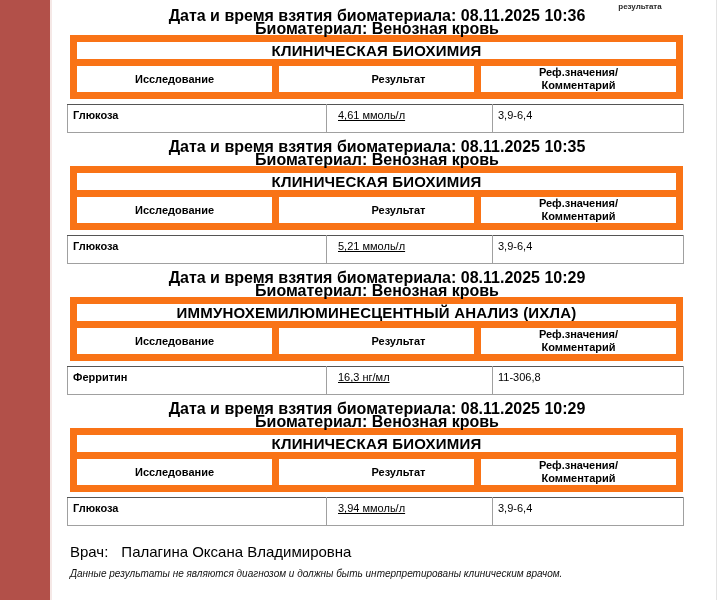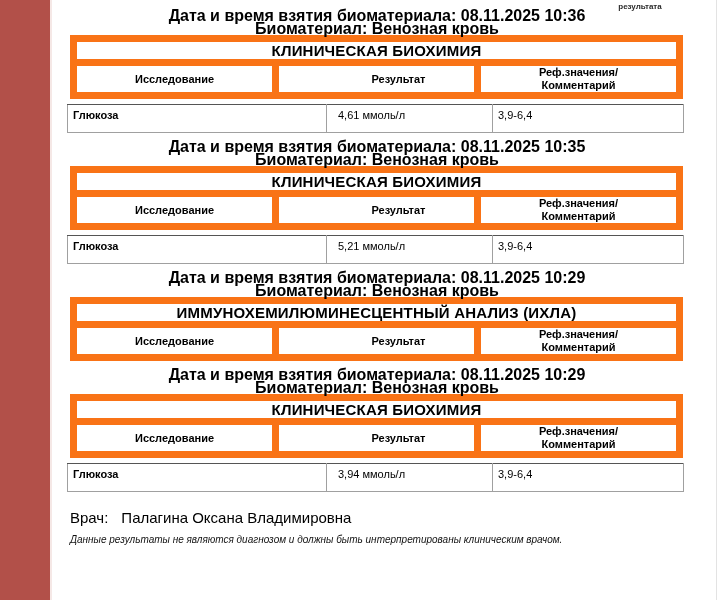--- a/index.html
+++ b/index.html
@@ -66,21 +66,21 @@
     border: 1px solid #a0a0a0;
     border-top: 1px solid #555;
     font-size: 11px;
     vertical-align: top;
     padding: 4px 2px 0 0;
     height: 28px;
     white-space: nowrap;
     margin-left: 48px;
   }
   .data-table .c1 { width: 259px; font-weight: bold; padding-left: 5px; }
-  .data-table .c2 { width: 166px; padding-left: 11px; }
+  .data-table .c2 { width: 166px; padding-left: 11px; text-decoration: underline; }
   .data-table .c3 { padding-left: 5px; }
 
   .doctor {
     margin-top: 18px; margin-left: 3px;
     font-size: 15px; line-height: 16px;
   }
   .doctor-label { margin-right: 13px; }
 
   .disclaimer {
     margin-top: 8px; margin-left: 3px;
@@ -164,20 +164,29 @@
           <tr>
             <th colspan="3" class="panel-title">ИММУНОХЕМИЛЮМИНЕСЦЕНТНЫЙ АНАЛИЗ (ИХЛА)</th>
           </tr>
       <tr>
         <th class="col-head c1">Исследование</th>
         <th class="col-head c2">Результат</th>
         <th class="col-head c3"><span>Реф.значения/</span><br><span>Комментарий</span></th>
       </tr>
     </tbody>
       </table>
+    <table class="data-table">
+      <tbody>
+          <tr>
+        <td class="c1">Ферритин</td>
+        <td class="c2">16,3 нг/мл</td>
+        <td class="c3">11-306,8</td>
+      </tr>
+    </tbody>
+      </table>
   </section>
 
   <section class="result-block">
     <div class="meta">
       <div class="meta-line">Дата и время взятия биоматериала: 08.11.2025 10:29</div>
       <div class="meta-line">Биоматериал: Венозная кровь</div>
     </div>
     <table class="header-table">
       <tbody>
           <tr>

